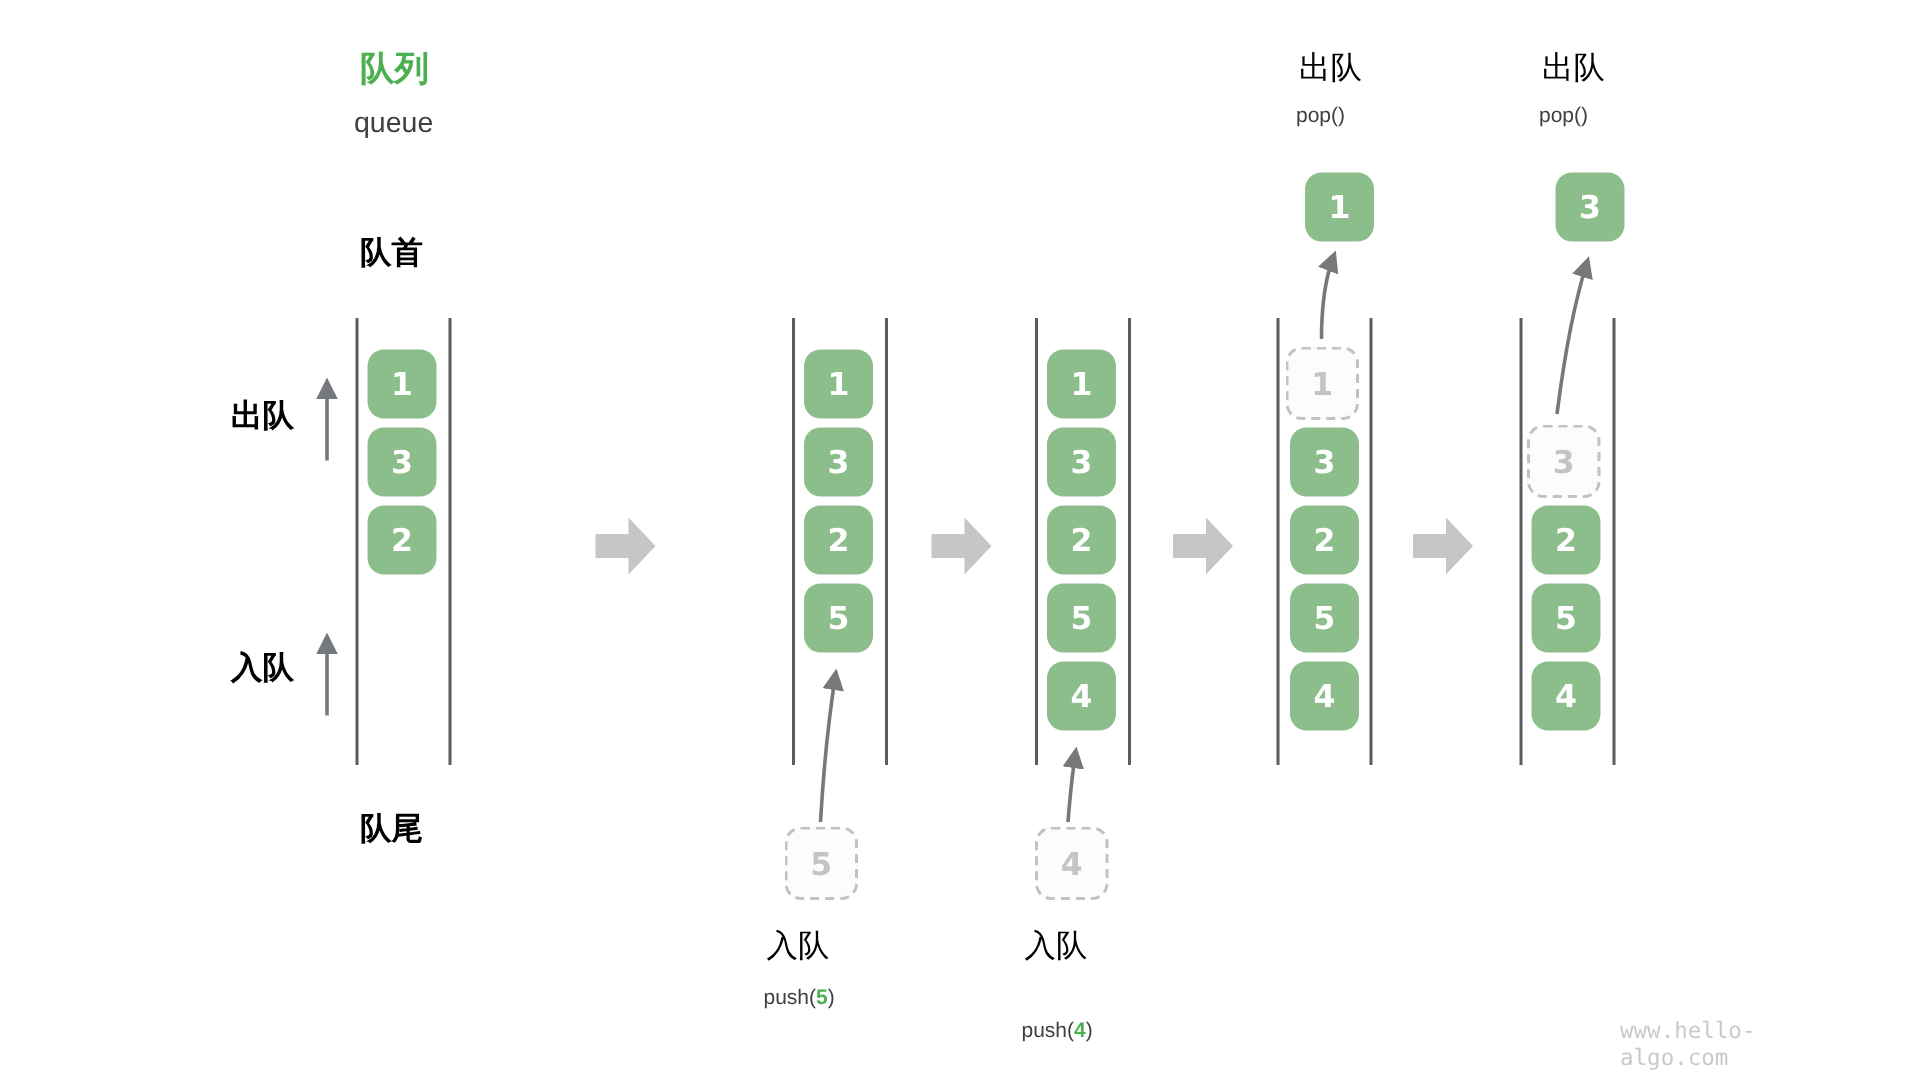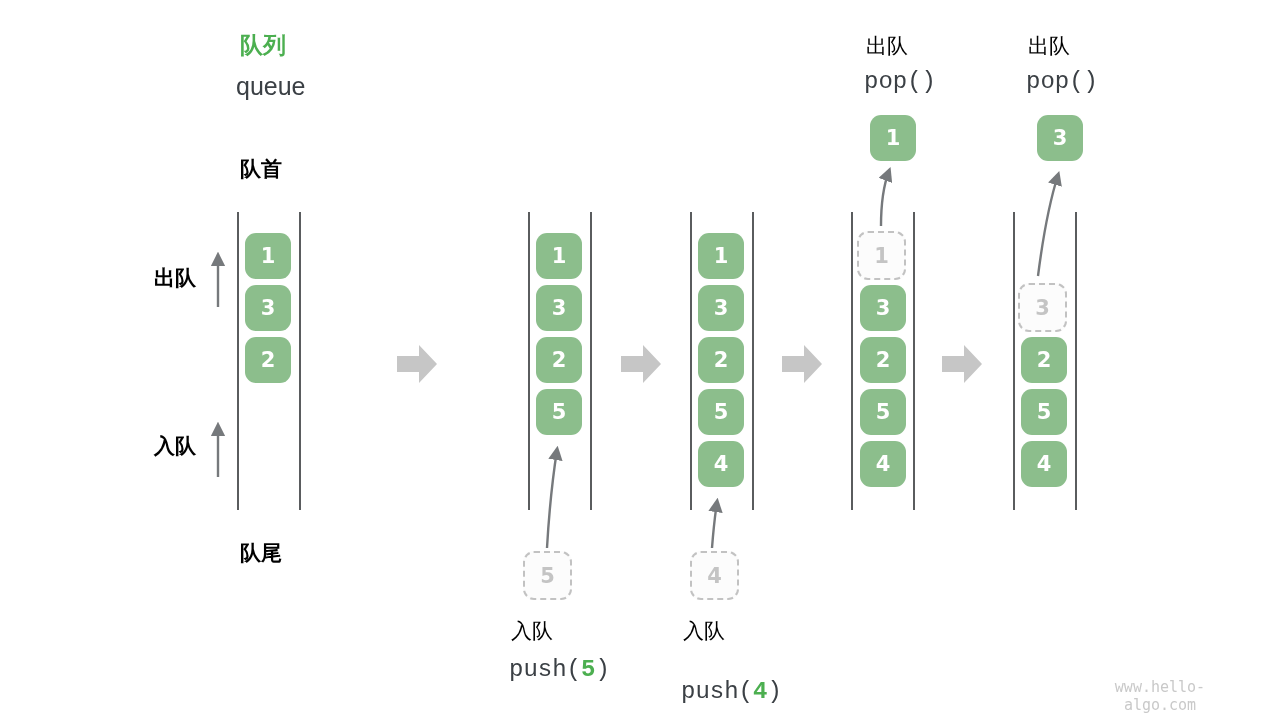--- a/index.html
+++ b/index.html
@@ -17,28 +17,28 @@
   .ghost{
     position:absolute;width:49px;height:49px;border-radius:11px;
     border:2px dashed #C2C2C2;background:#FCFCFC;color:#C4C4C4;
     box-sizing:border-box;
     display:flex;align-items:center;justify-content:center;
     font-family:"DejaVu Sans",sans-serif;font-size:21px;font-weight:600;
   }
   .zh{position:absolute;color:#000000;font-size:21px;line-height:1.1;white-space:nowrap;}
   .zh.bold{font-weight:bold;}
   .title-zh{position:absolute;color:#4CAF50;font-size:23px;font-weight:bold;white-space:nowrap;text-align:center;}
-  .title-en{position:absolute;color:#3B4045;font-size:25px;white-space:nowrap;}
+  .title-en{position:absolute;color:#3B4045;font-size:19px;white-space:nowrap;}
   .mono{
     position:absolute;color:#3B4045;white-space:nowrap;
-    font-family:Liberation Mono, monospace;font-size:24px;
+    font-family:Liberation Sans, sans-serif;font-size:14px;
   }
   .mono .green{color:#4CAF50;font-weight:bold;}
   .watermark{
-    position:absolute;left:1080px;top:678px;width:160px;text-align:center;
+    position:absolute;left:1080px;top:678px;width:160px;text-align:left;
     font-family:"DejaVu Sans Mono",monospace;font-size:15px;color:#C9C9C9;
   }
   svg.overlay{position:absolute;left:0;top:0;pointer-events:none;}
 </style>
 </head>
 <body>
 
 <div class="canvas">
 
   <svg class="overlay" width="1280" height="720" viewBox="0 0 1280 720">

